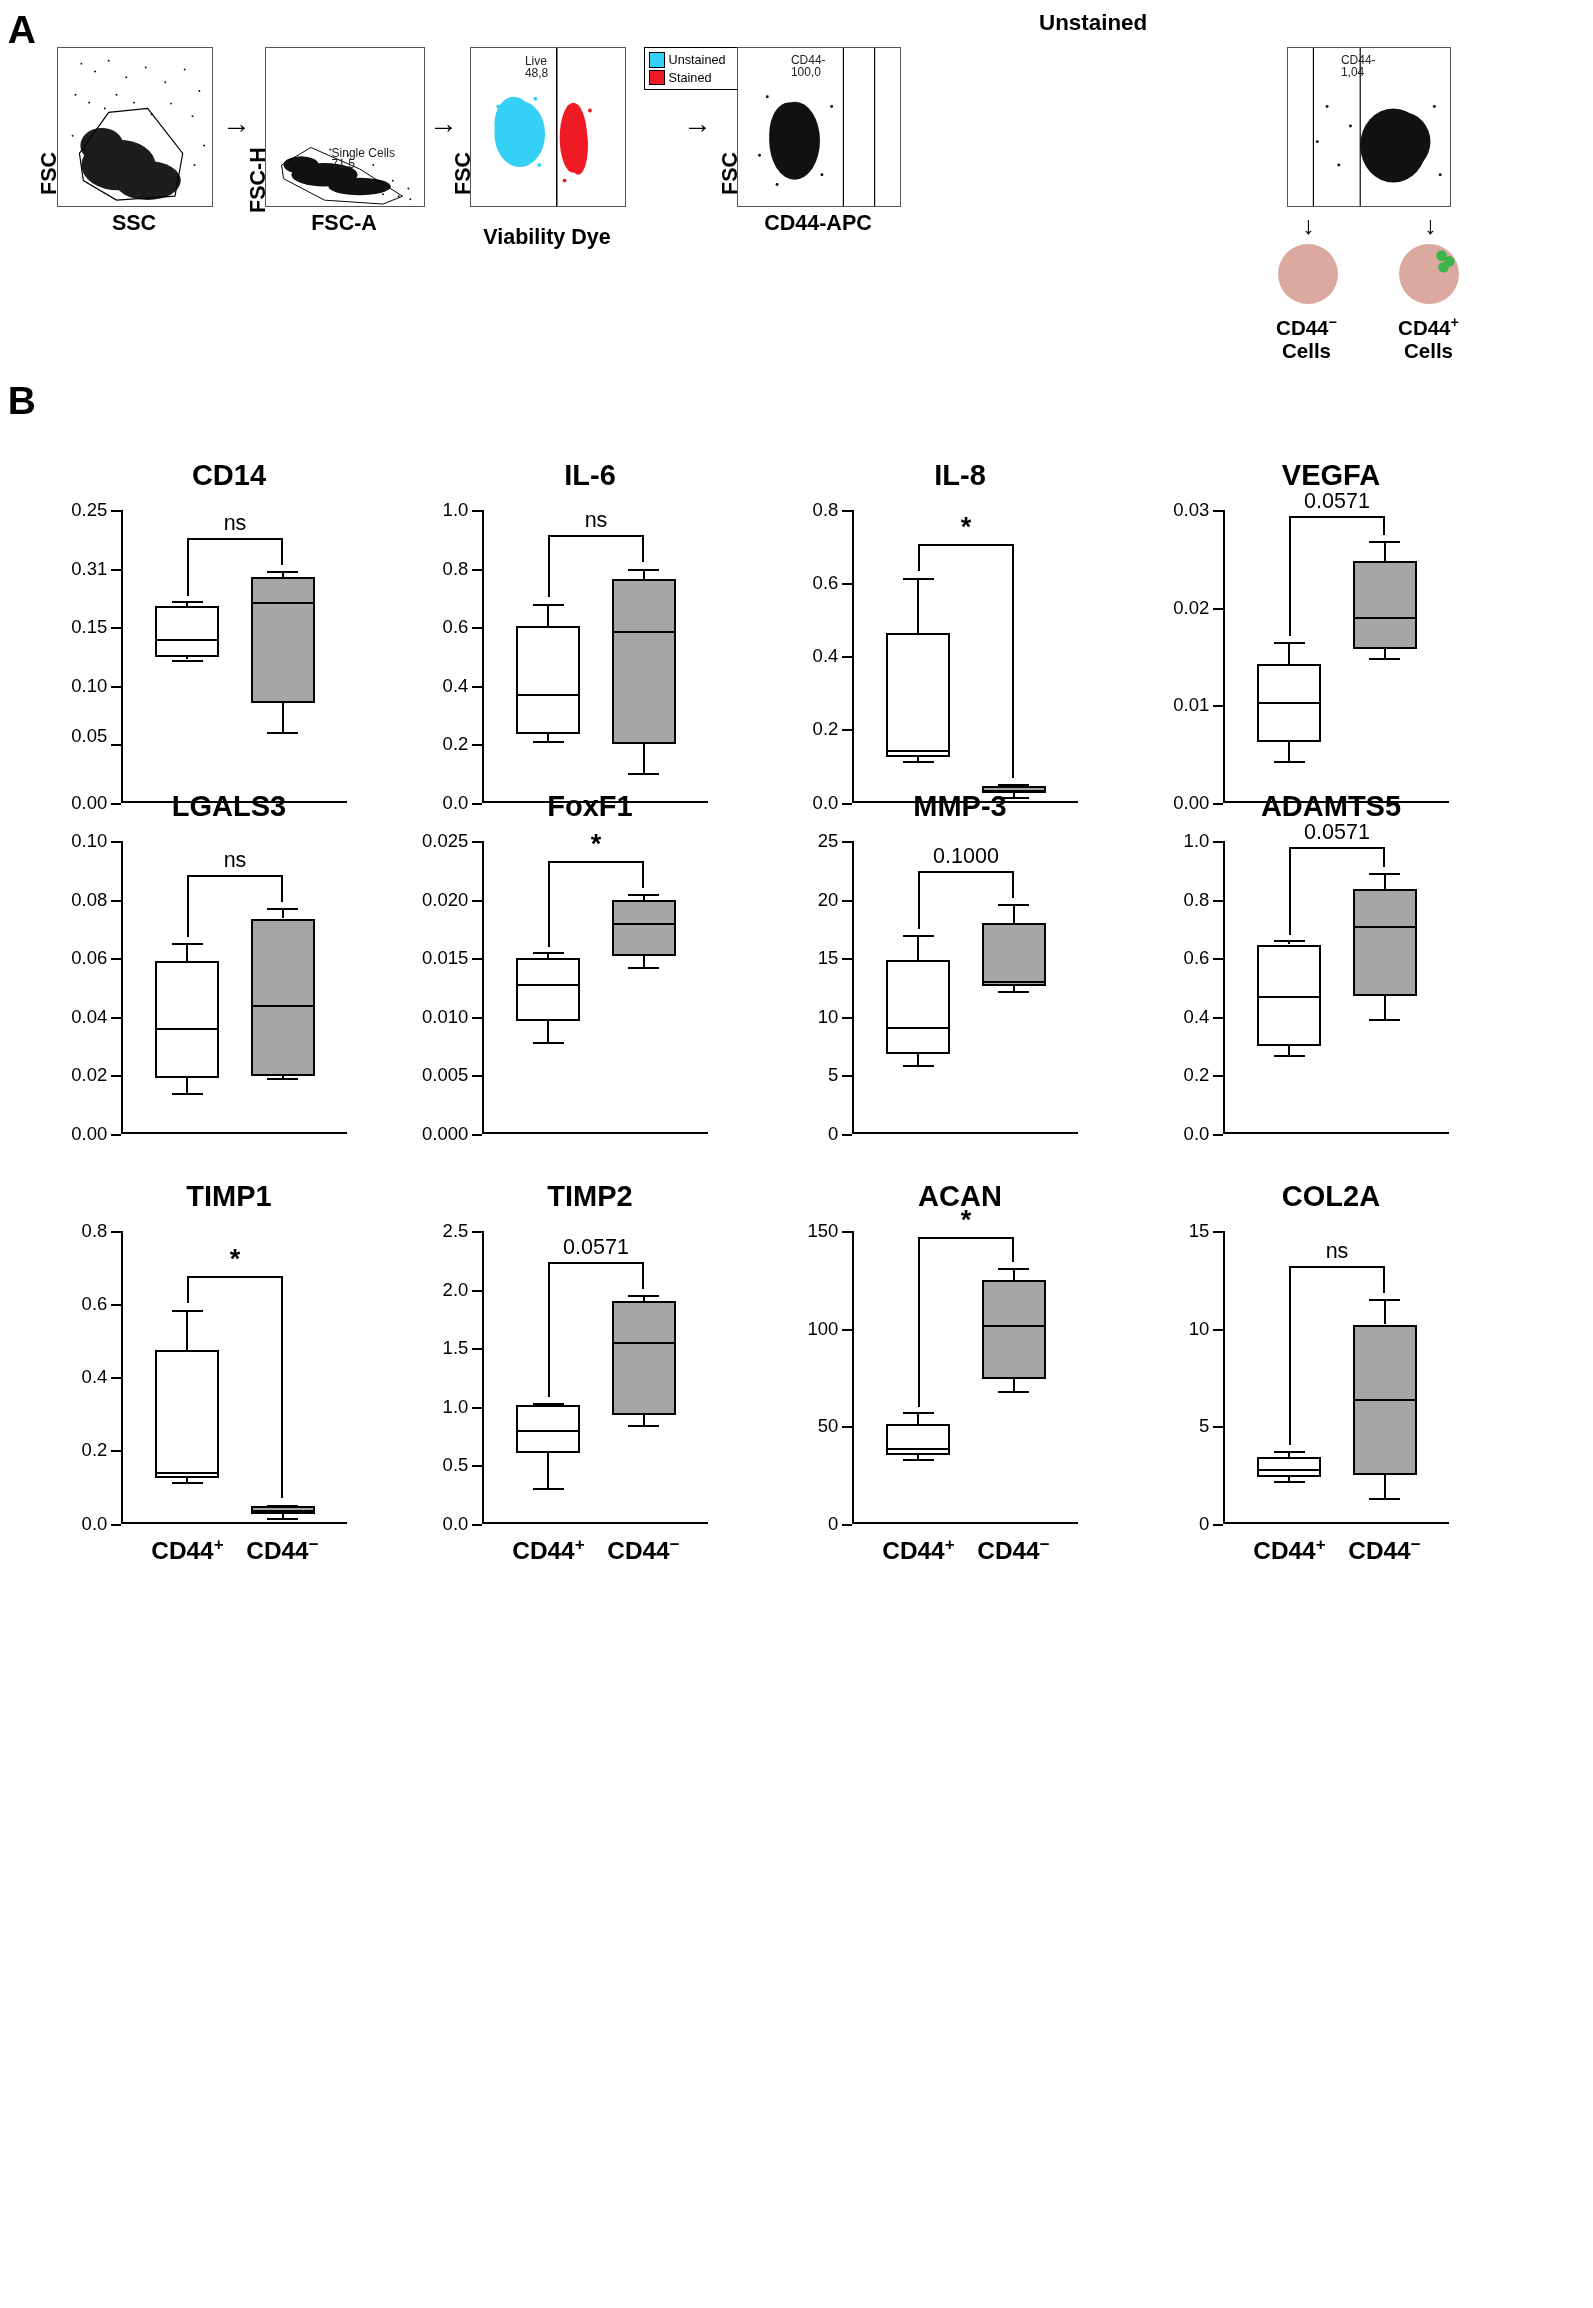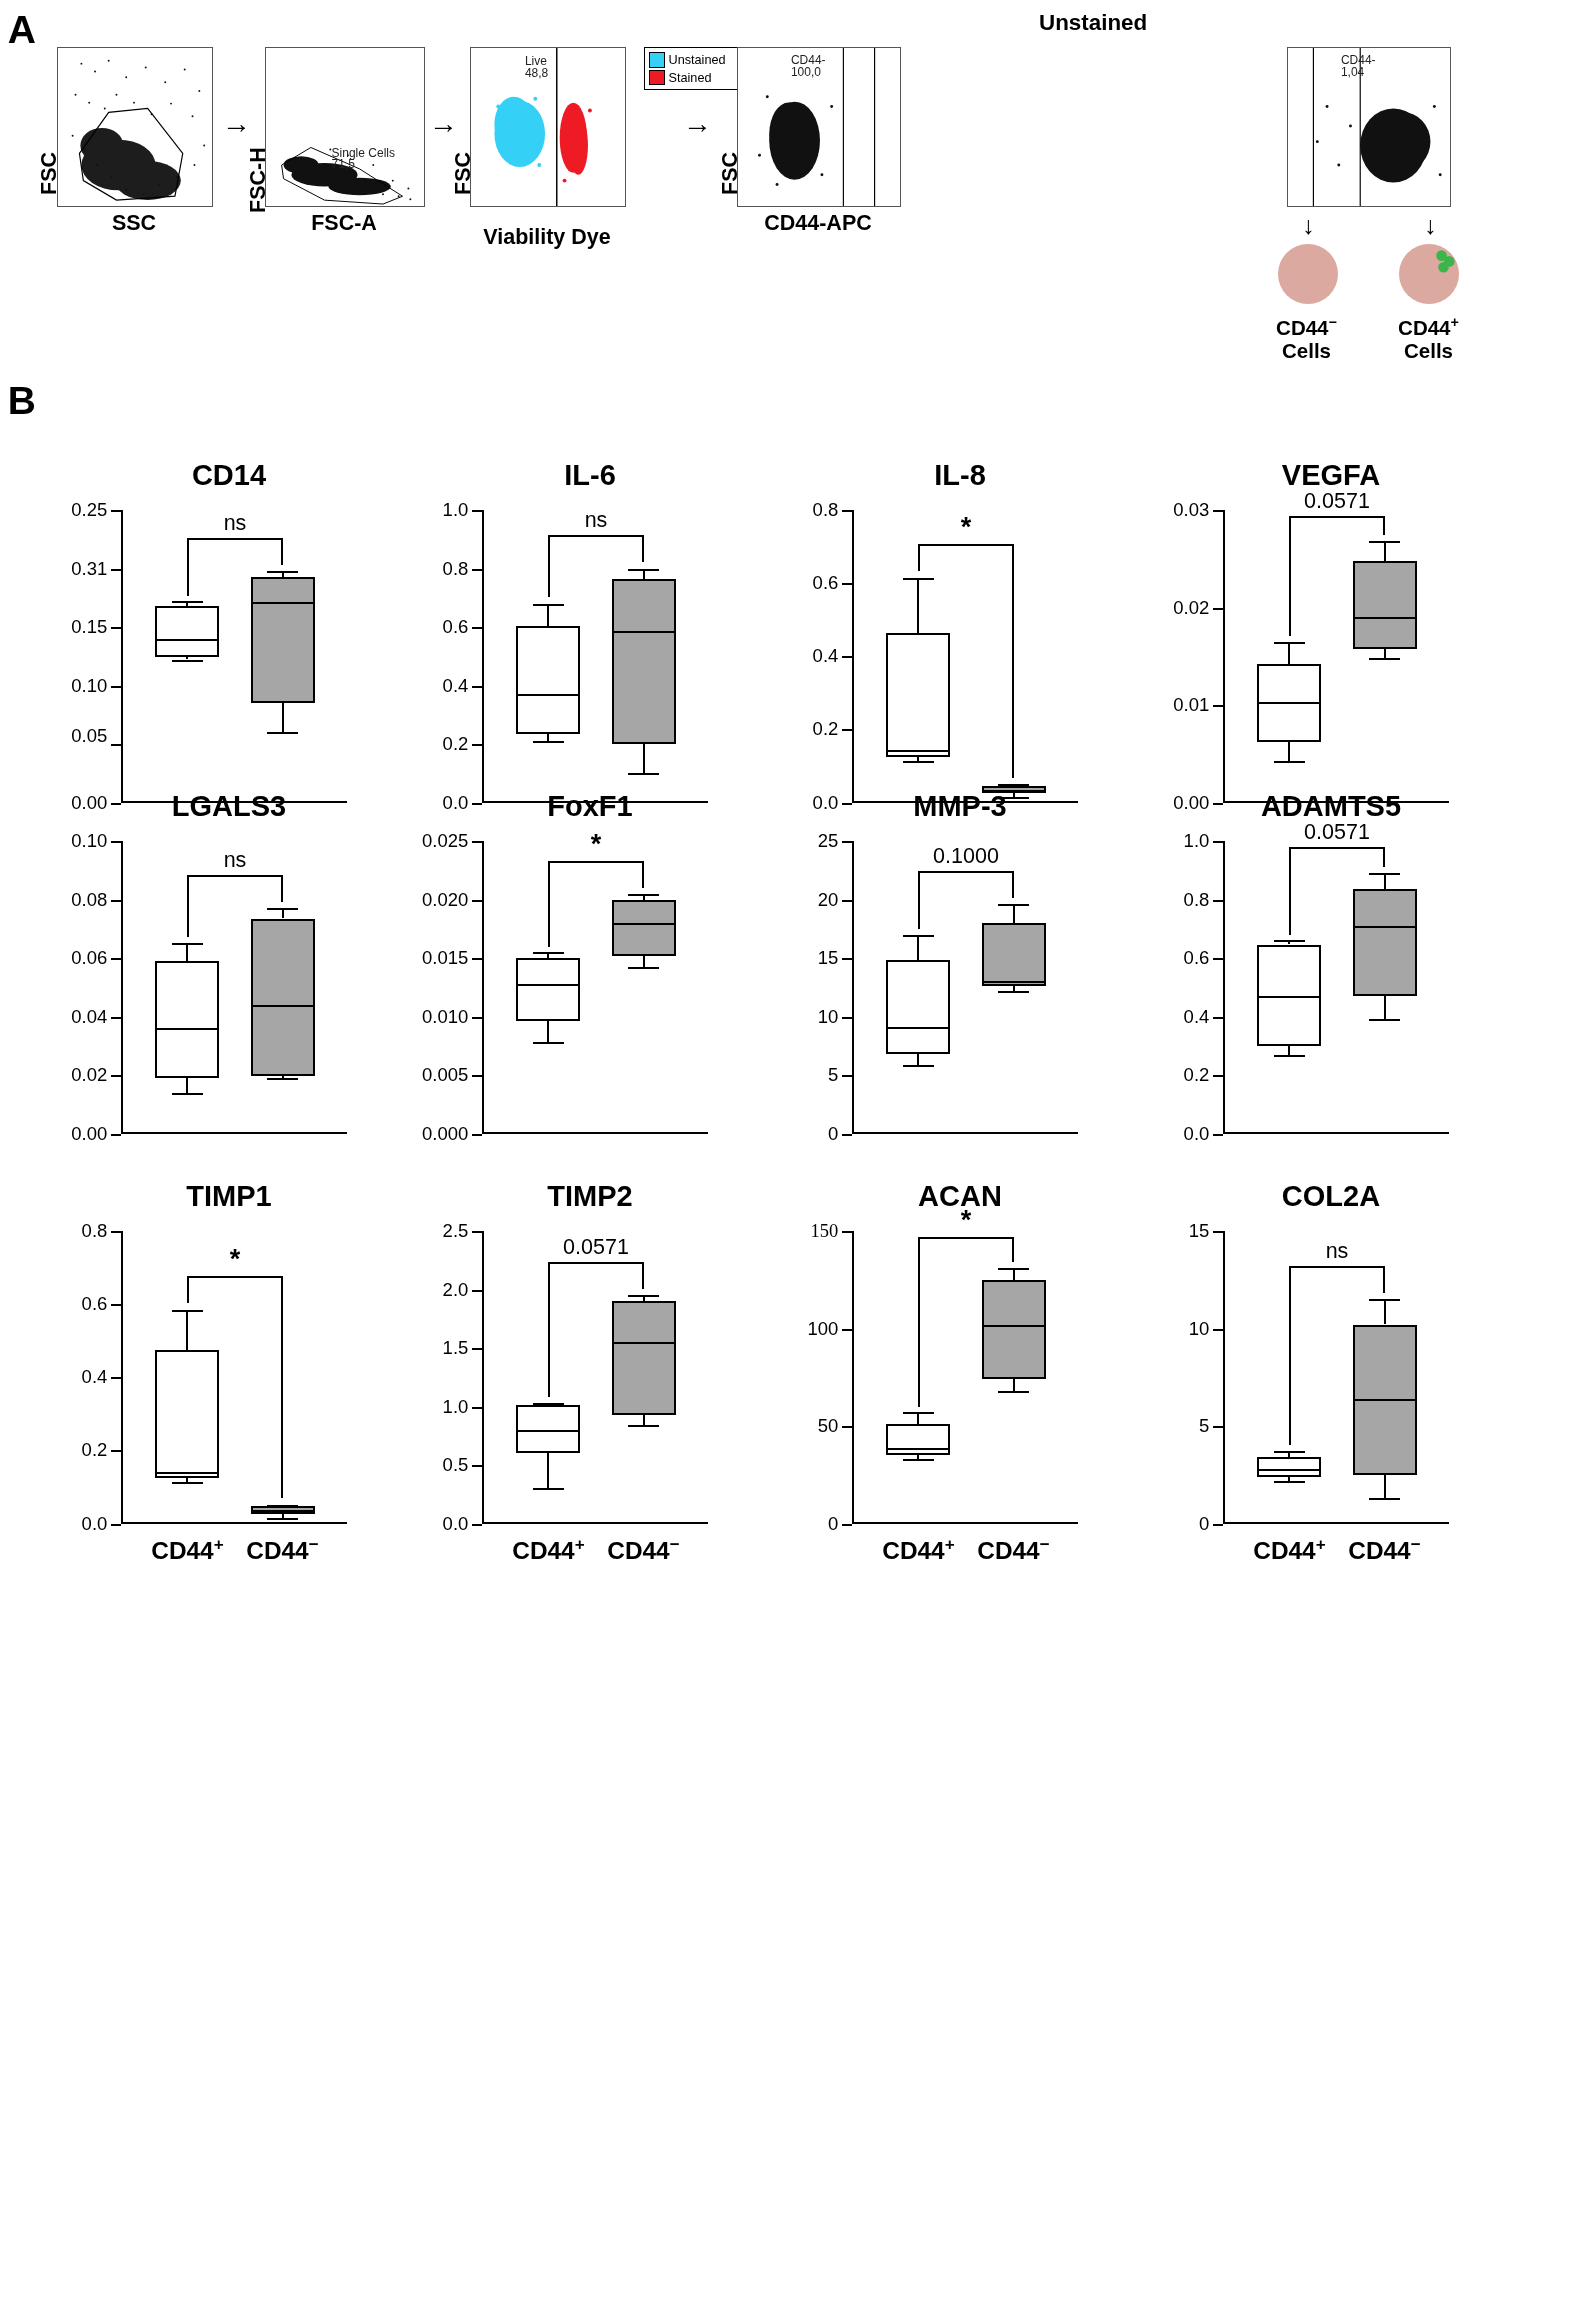--- a/index.html
+++ b/index.html
@@ -752,21 +752,21 @@
         <div class="plot-area">
           <div class="axis-y"></div>
           <div class="axis-x"></div>
           <div class="ytick" style="top: 293px;"></div>
           <div class="ytick-label" style="top: 293px;">0</div>
           <div class="ytick" style="top: 195px;"></div>
           <div class="ytick-label" style="top: 195px;">50</div>
           <div class="ytick" style="top: 98px;"></div>
           <div class="ytick-label" style="top: 98px;">100</div>
           <div class="ytick" style="top: 0px;"></div>
-          <div class="ytick-label" style="top: 0px; font-family: Liberation Serif, serif;">150</div>
+          <div class="ytick-label" style="top: 0px;">150</div>
           <div class="box white" style="left: 34px; top: 193px; width: 64px; height: 31px;"></div>
           <div class="median" style="left: 34px; top: 217px; width: 64px;"></div>
           <div class="whisker-v" style="left: 65px; top: 181px; height: 11.7px;"></div>
           <div class="whisker-cap" style="left: 51px; top: 181px; width: 31px;"></div>
           <div class="whisker-v" style="left: 65px; top: 224px; height: 3.9px;"></div>
           <div class="whisker-cap" style="left: 51px; top: 228px; width: 31px;"></div>
           <div class="box grey" style="left: 130px; top: 49px; width: 64px; height: 99px;"></div>
           <div class="median" style="left: 130px; top: 94px; width: 64px;"></div>
           <div class="whisker-v" style="left: 161px; top: 37px; height: 11.7px;"></div>
           <div class="whisker-cap" style="left: 146px; top: 37px; width: 31px;"></div>

